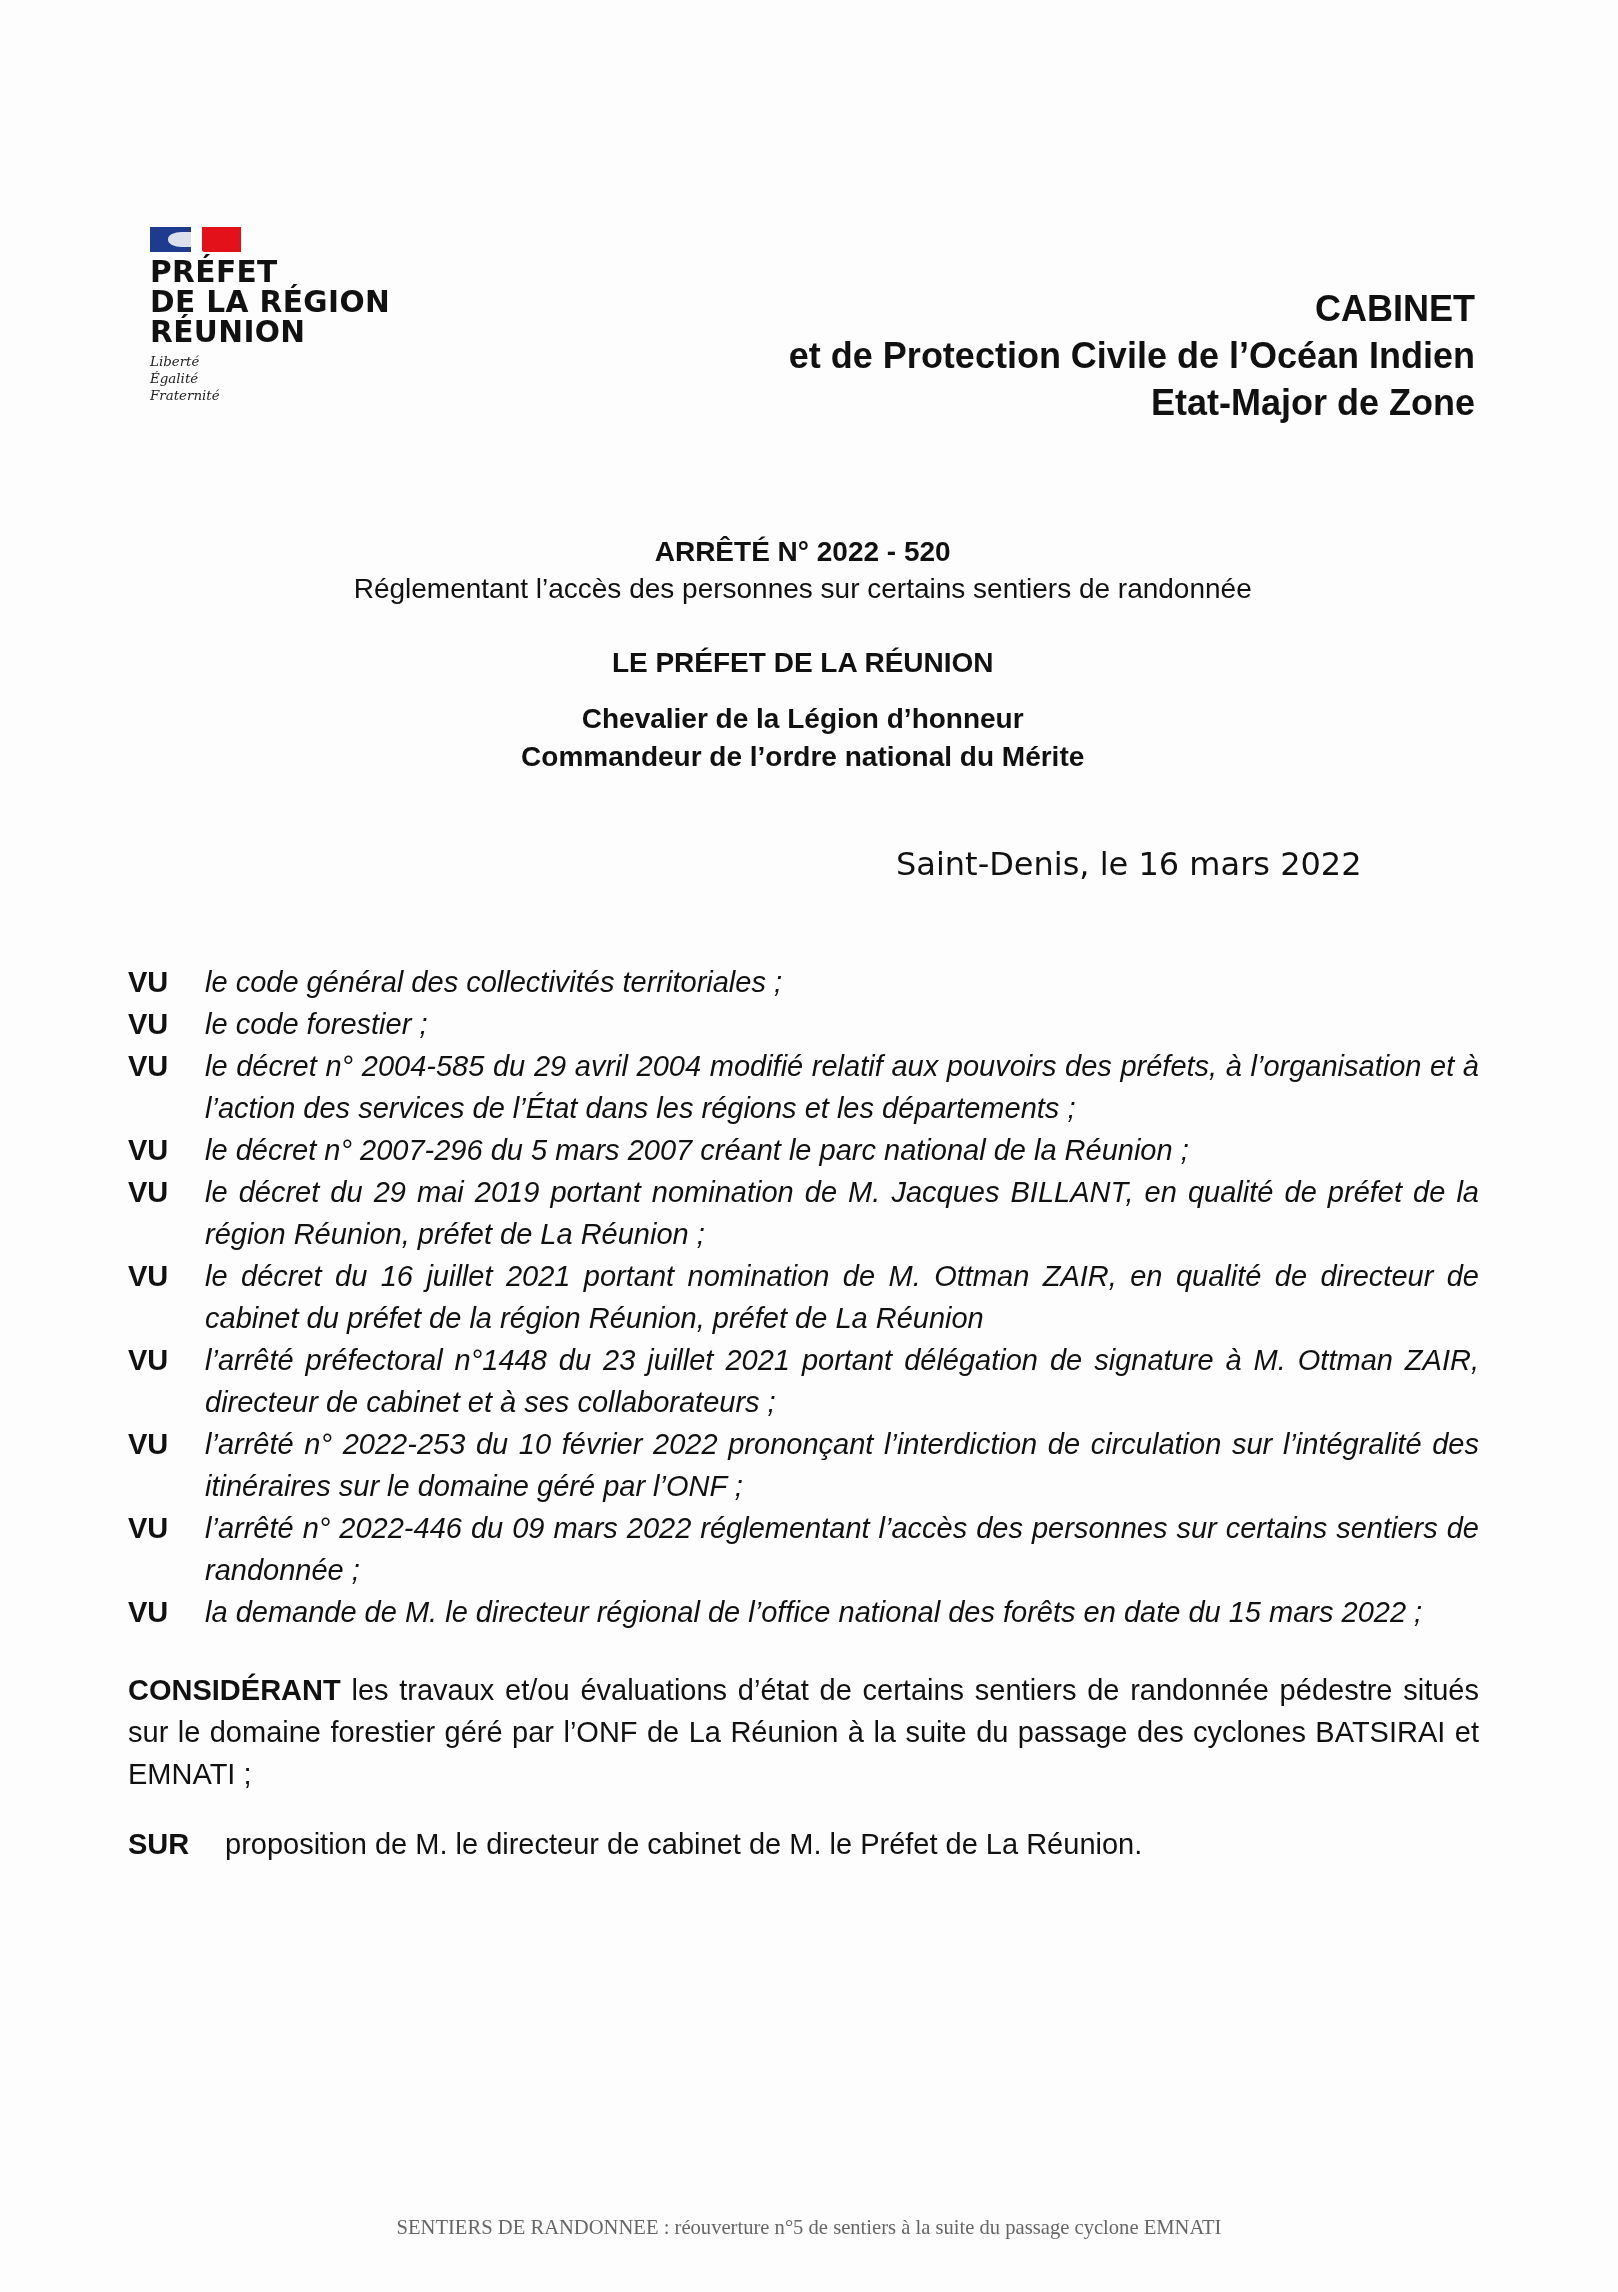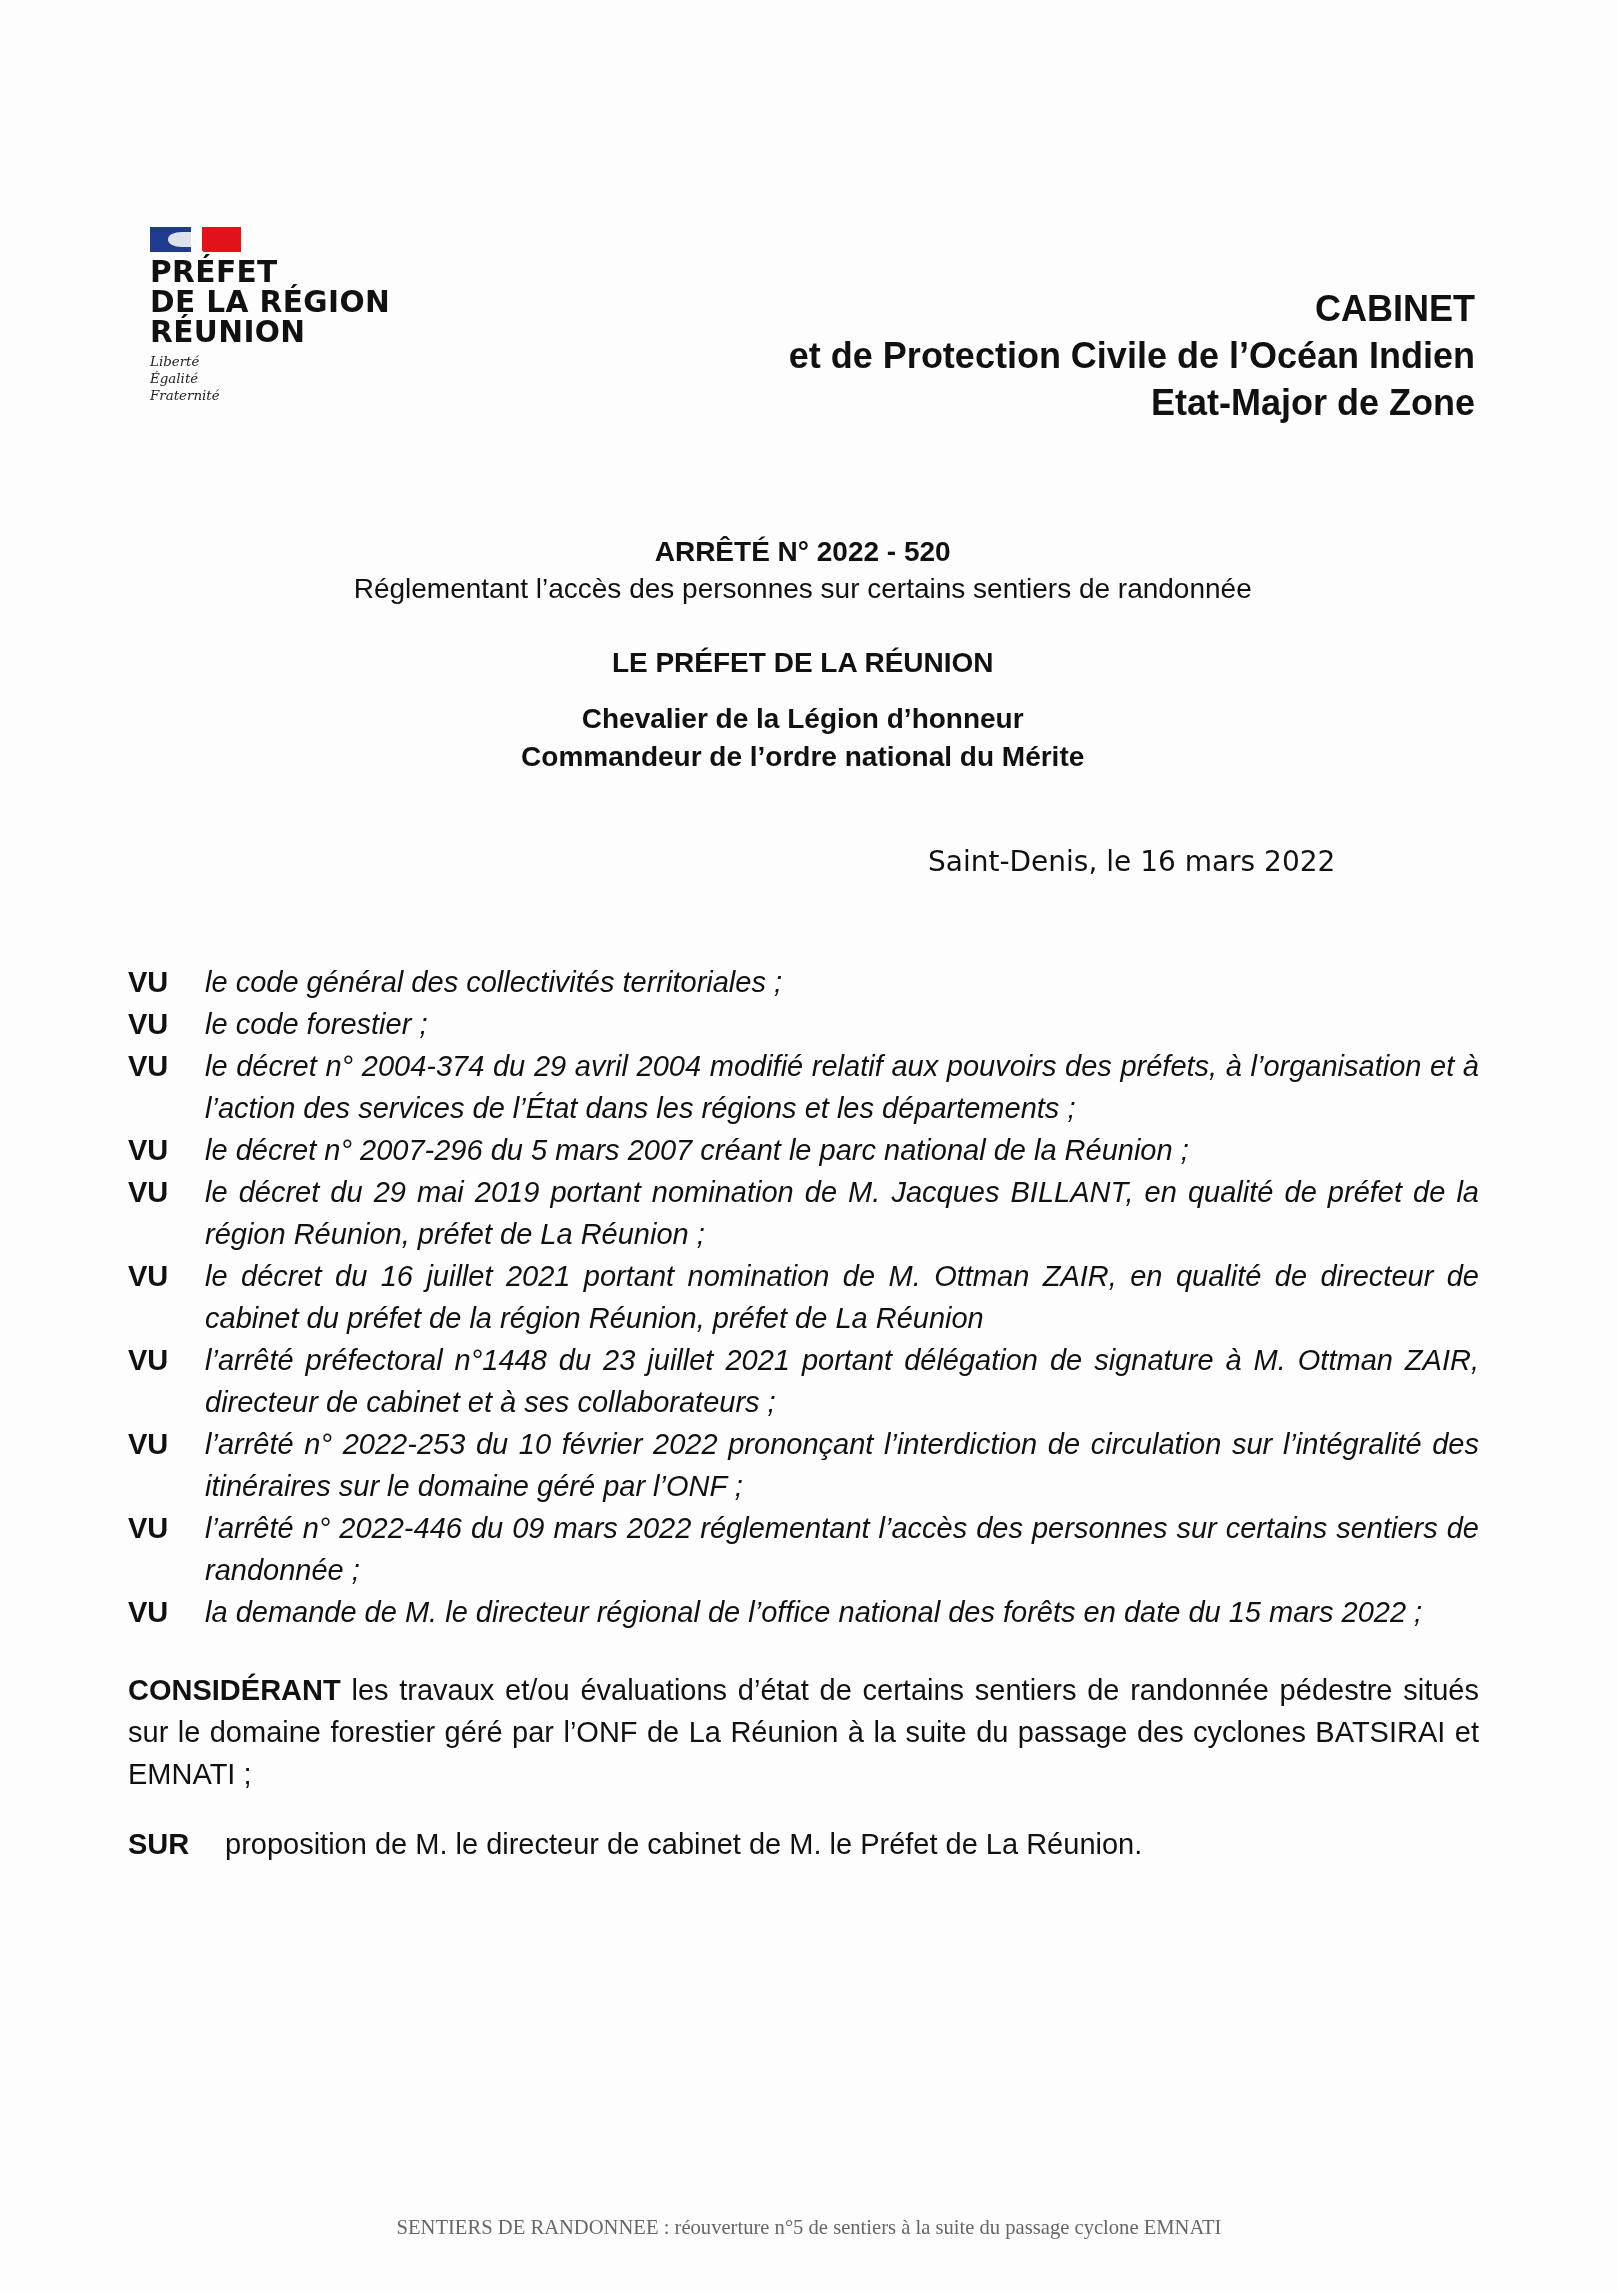--- a/index.html
+++ b/index.html
@@ -19,21 +19,21 @@
 
     .service { position: absolute; right: 143px; top: 285px; text-align: right; font-family: "Liberation Sans", sans-serif; font-weight: bold; font-size: 36px; line-height: 47px; color: #111; margin-left: 44px; }
 
     .title-block { position: absolute; left: 0; width: 100%; text-align: center; font-family: "Liberation Sans", sans-serif; }
     .arrete-num { top: 536px; font-weight: bold; font-size: 28px; }
     .arrete-sub { top: 573px; font-size: 28px; }
     .prefet { top: 647px; font-weight: bold; font-size: 28px; }
     .honneur { top: 700px; font-weight: bold; font-size: 28px; line-height: 38px; }
     .title-block { left: -6.3px; }
 
-    .date { position: absolute; left: 928px; top: 845px; font-family: "DejaVu Sans", sans-serif; font-size: 28px; }
+    .date { position: absolute; left: 896px; top: 845px; font-family: "DejaVu Sans", sans-serif; font-size: 32px; }
 
     .body { position: absolute; left: 128px; top: 961px; width: 1351px; font-family: "Liberation Sans", sans-serif; font-size: 29px; line-height: 42px; color: #111; }
     .vu-row { display: flex; }
     .vu-label { flex: 0 0 77px; font-weight: bold; }
     .vu-text { flex: 1; text-align: justify; font-style: italic; }
     .consid { margin-top: 36px; text-align: justify; }
     .consid b { font-weight: bold; }
     .sur-row { display: flex; margin-top: 28px; }
     .sur-label { flex: 0 0 97px; font-weight: bold; }
 
@@ -82,21 +82,21 @@
       <div class="vu-row">
         <div class="vu-label">VU</div>
         <div class="vu-text">le code général des collectivités territoriales ;</div>
       </div>
       <div class="vu-row">
         <div class="vu-label">VU</div>
         <div class="vu-text">le code forestier ;</div>
       </div>
       <div class="vu-row">
         <div class="vu-label">VU</div>
-        <div class="vu-text">le décret n° 2004-374 du 29 avril 2004 modifié relatif aux pouvoirs des préfets, à l’organisation et à l’action des services de l’État dans les régions et les départements ;</div>
+        <div class="vu-text">le décret n° 2004-585 du 29 avril 2004 modifié relatif aux pouvoirs des préfets, à l’organisation et à l’action des services de l’État dans les régions et les départements ;</div>
       </div>
       <div class="vu-row">
         <div class="vu-label">VU</div>
         <div class="vu-text">le décret n° 2007-296 du 5 mars 2007 créant le parc national de la Réunion ;</div>
       </div>
       <div class="vu-row">
         <div class="vu-label">VU</div>
         <div class="vu-text">le décret du 29 mai 2019 portant nomination de M. Jacques BILLANT, en qualité de préfet de la région Réunion, préfet de La Réunion ;</div>
       </div>
       <div class="vu-row">

